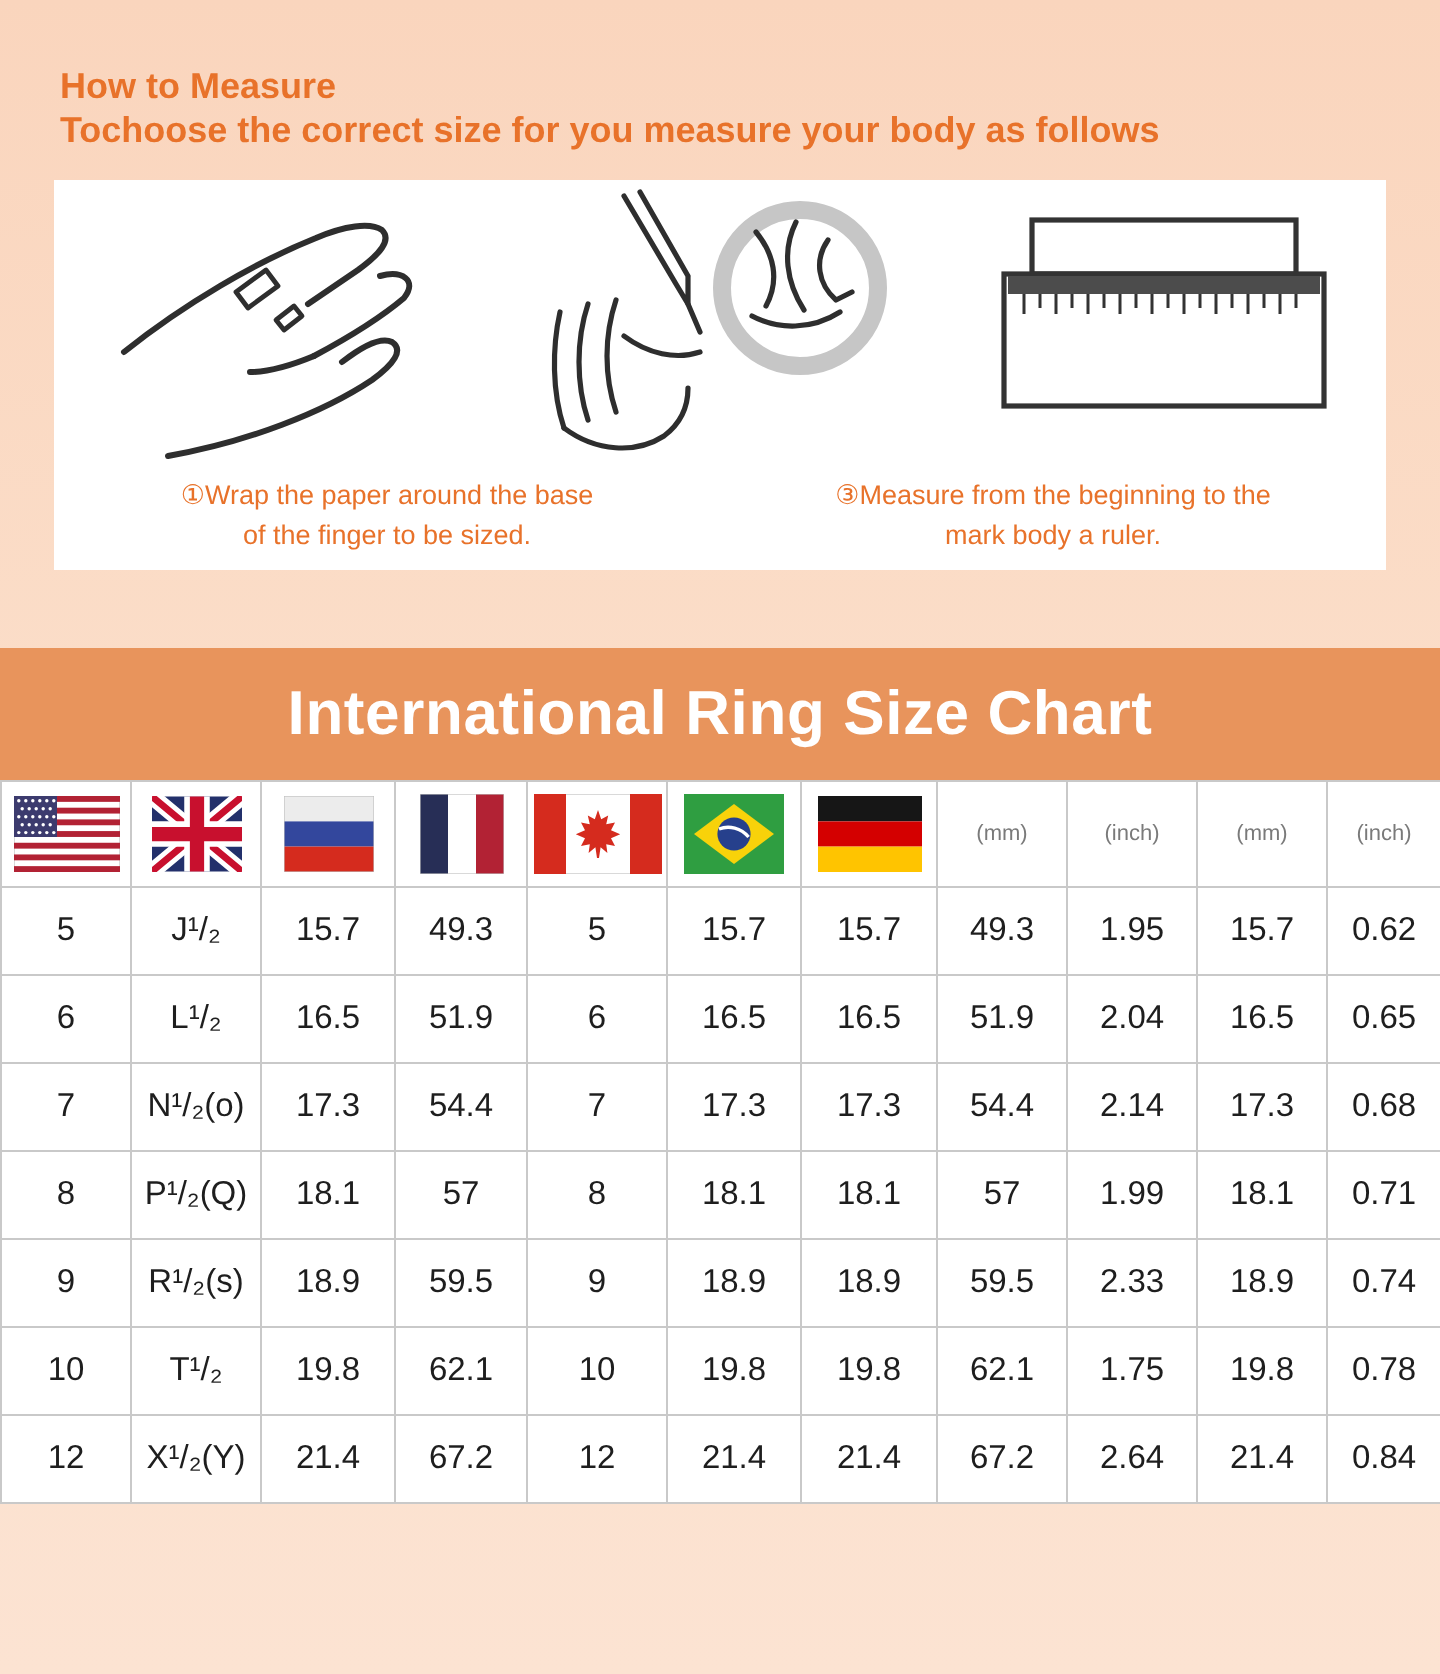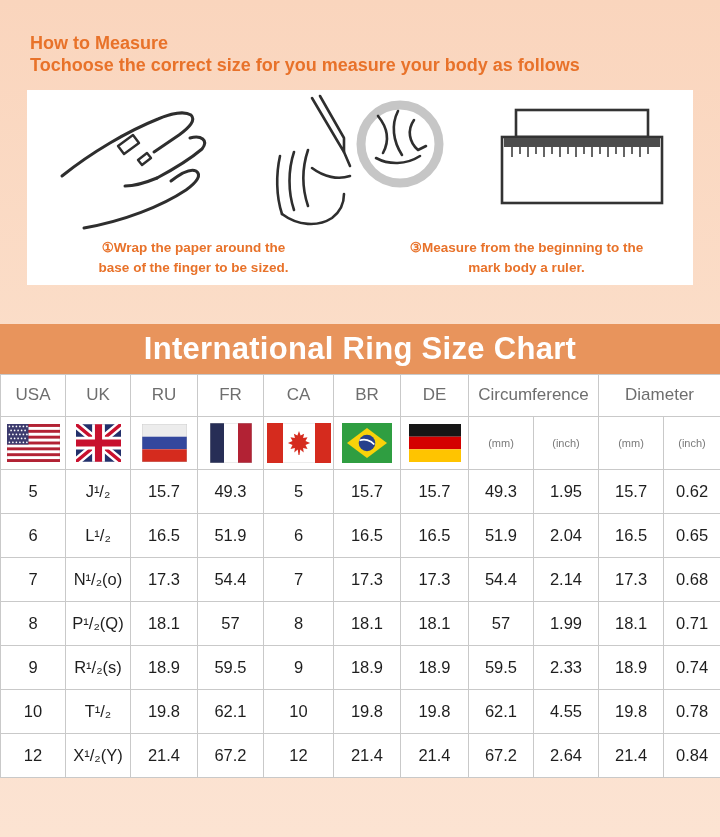--- a/index.html
+++ b/index.html
@@ -21,31 +21,31 @@
 
   
   .illus-box {
     background: #fff; margin: 13px 27px 0 27px; height: 195px;
     padding-top: 4px; display: flex; flex-direction: column;
   }
   .figs { display: flex; height: 140px; }
   .fig { flex: 1; display: flex; align-items: center; justify-content: center; }
   .fig svg { display: block; }
   .captions { display: flex; margin-top: 4px; }
-  .cap-cell { flex: 1; display: flex; justify-content: center; font-weight: bold; }
+  .cap-cell { flex: 1; display: flex; justify-content: center; }
   .caption {
     color: #e8722a; font-size: 13.5px; line-height: 1.5; text-align: center;
   }
   .cap-1 { max-width: 218px; }
   .cap-2 { max-width: 180px; }
   .cap-3 { max-width: 242px; }
 
   
   .banner {
-    margin-top: 39px; height: 50px; background: #e8945c;
+    margin-top: 39px; height: 66px; background: #e8945c;
     display: flex; align-items: center; justify-content: center;
   }
   .banner-title {
     margin: 0; color: #ffffff; font-size: 31px; font-weight: 700;
     letter-spacing: 0.3px;
   }
 
   
   table.size-table {
     width: 720px; border-collapse: collapse; background: #fff;
@@ -136,31 +136,20 @@
         <col style="width:66px">
       <col style="width:70px">
         <col style="width:67px">
         <col style="width:68px">
         <col style="width:65px">
       <col style="width:65px">
         <col style="width:65px">
         <col style="width:57px">
     </colgroup>
     <thead>
-      <tr class="codes-row">
-        <th>USA</th>
-        <th>UK</th>
-        <th>RU</th>
-        <th>FR</th>
-        <th>CA</th>
-        <th>BR</th>
-        <th>DE</th>
-        <th colspan="2">Circumference</th>
-        <th colspan="2">Diameter</th>
-      </tr>
       <tr class="flags-row">
         <th>
           <svg class="flag" width="53" height="38" viewBox="0 0 53 38">
             <rect width="53" height="38" fill="#ffffff" stroke="#c0c0c0" stroke-width="0.6"></rect>
             <g fill="#b22234">
               <rect y="0" width="53" height="2.93"></rect>
                 <rect y="5.85" width="53" height="2.93"></rect>
               <rect y="11.7" width="53" height="2.93"></rect>
                 <rect y="17.54" width="53" height="2.93"></rect>
               <rect y="23.38" width="53" height="2.93"></rect>
@@ -322,21 +311,21 @@
         </tr>
         <tr>
           <td>10</td>
           <td>T¹/₂</td>
           <td>19.8</td>
           <td>62.1</td>
           <td>10</td>
           <td>19.8</td>
           <td>19.8</td>
           <td>62.1</td>
-          <td>4.55</td>
+          <td>1.75</td>
           <td>19.8</td>
           <td>0.78</td>
         </tr>
         <tr>
           <td>12</td>
           <td>X¹/₂(Y)</td>
           <td>21.4</td>
           <td>67.2</td>
           <td>12</td>
           <td>21.4</td>

